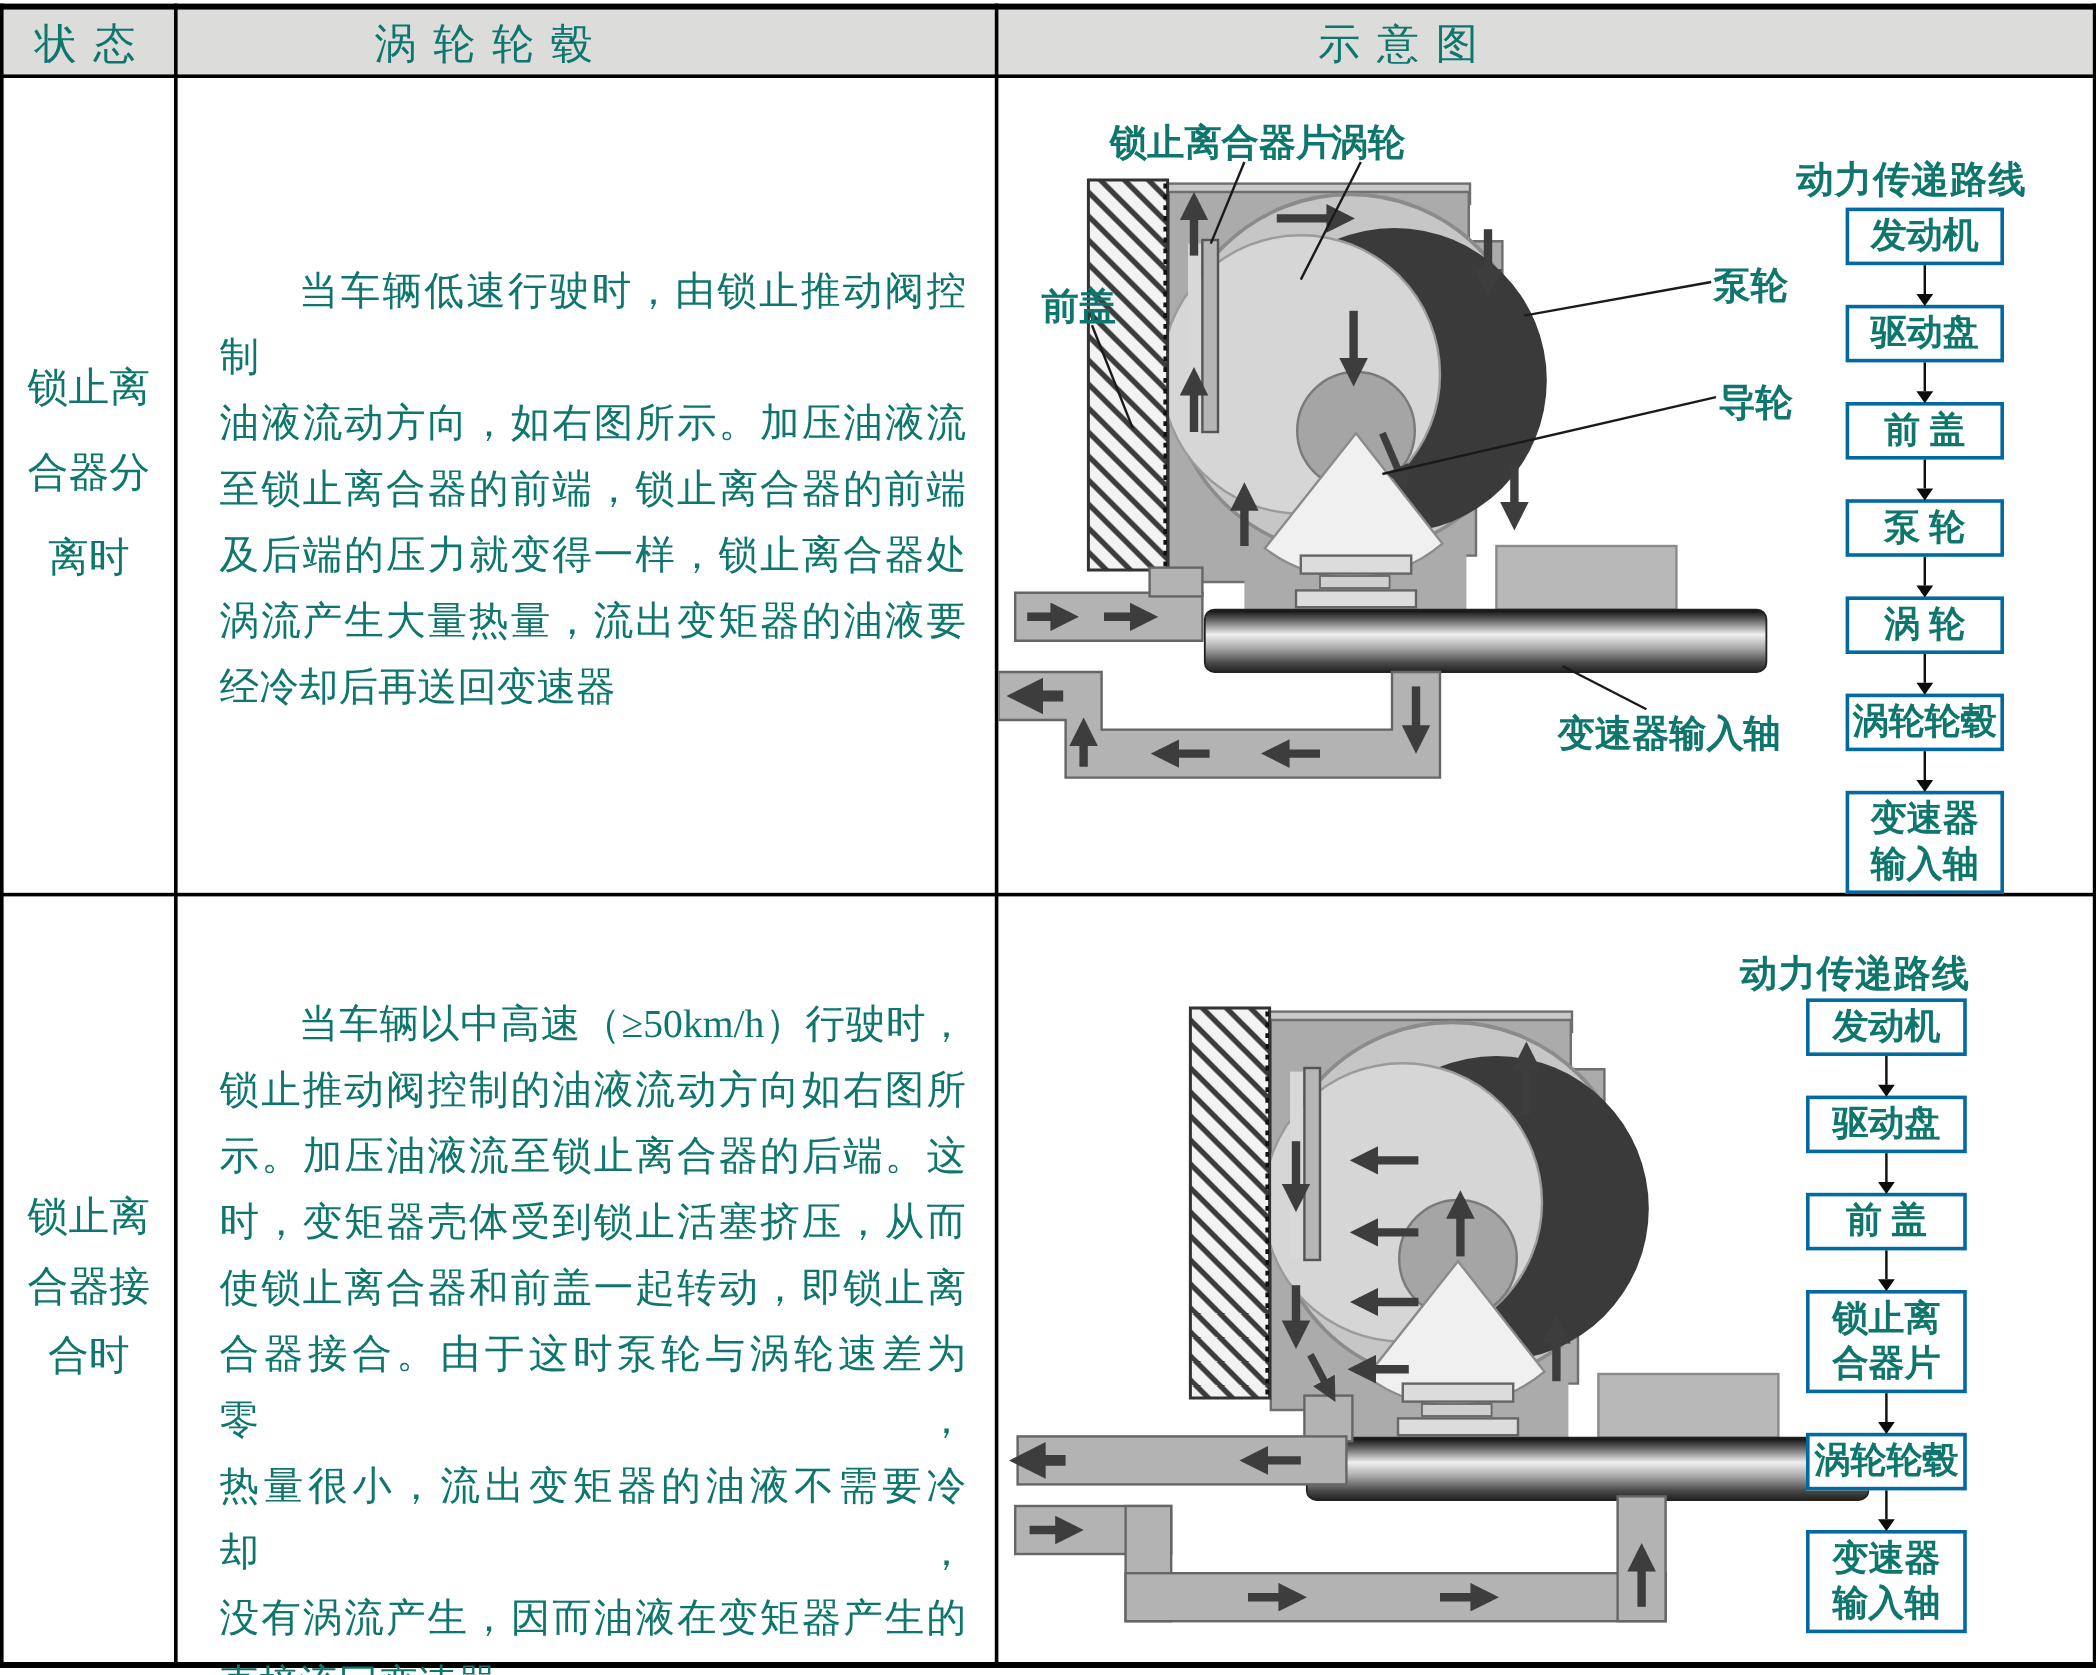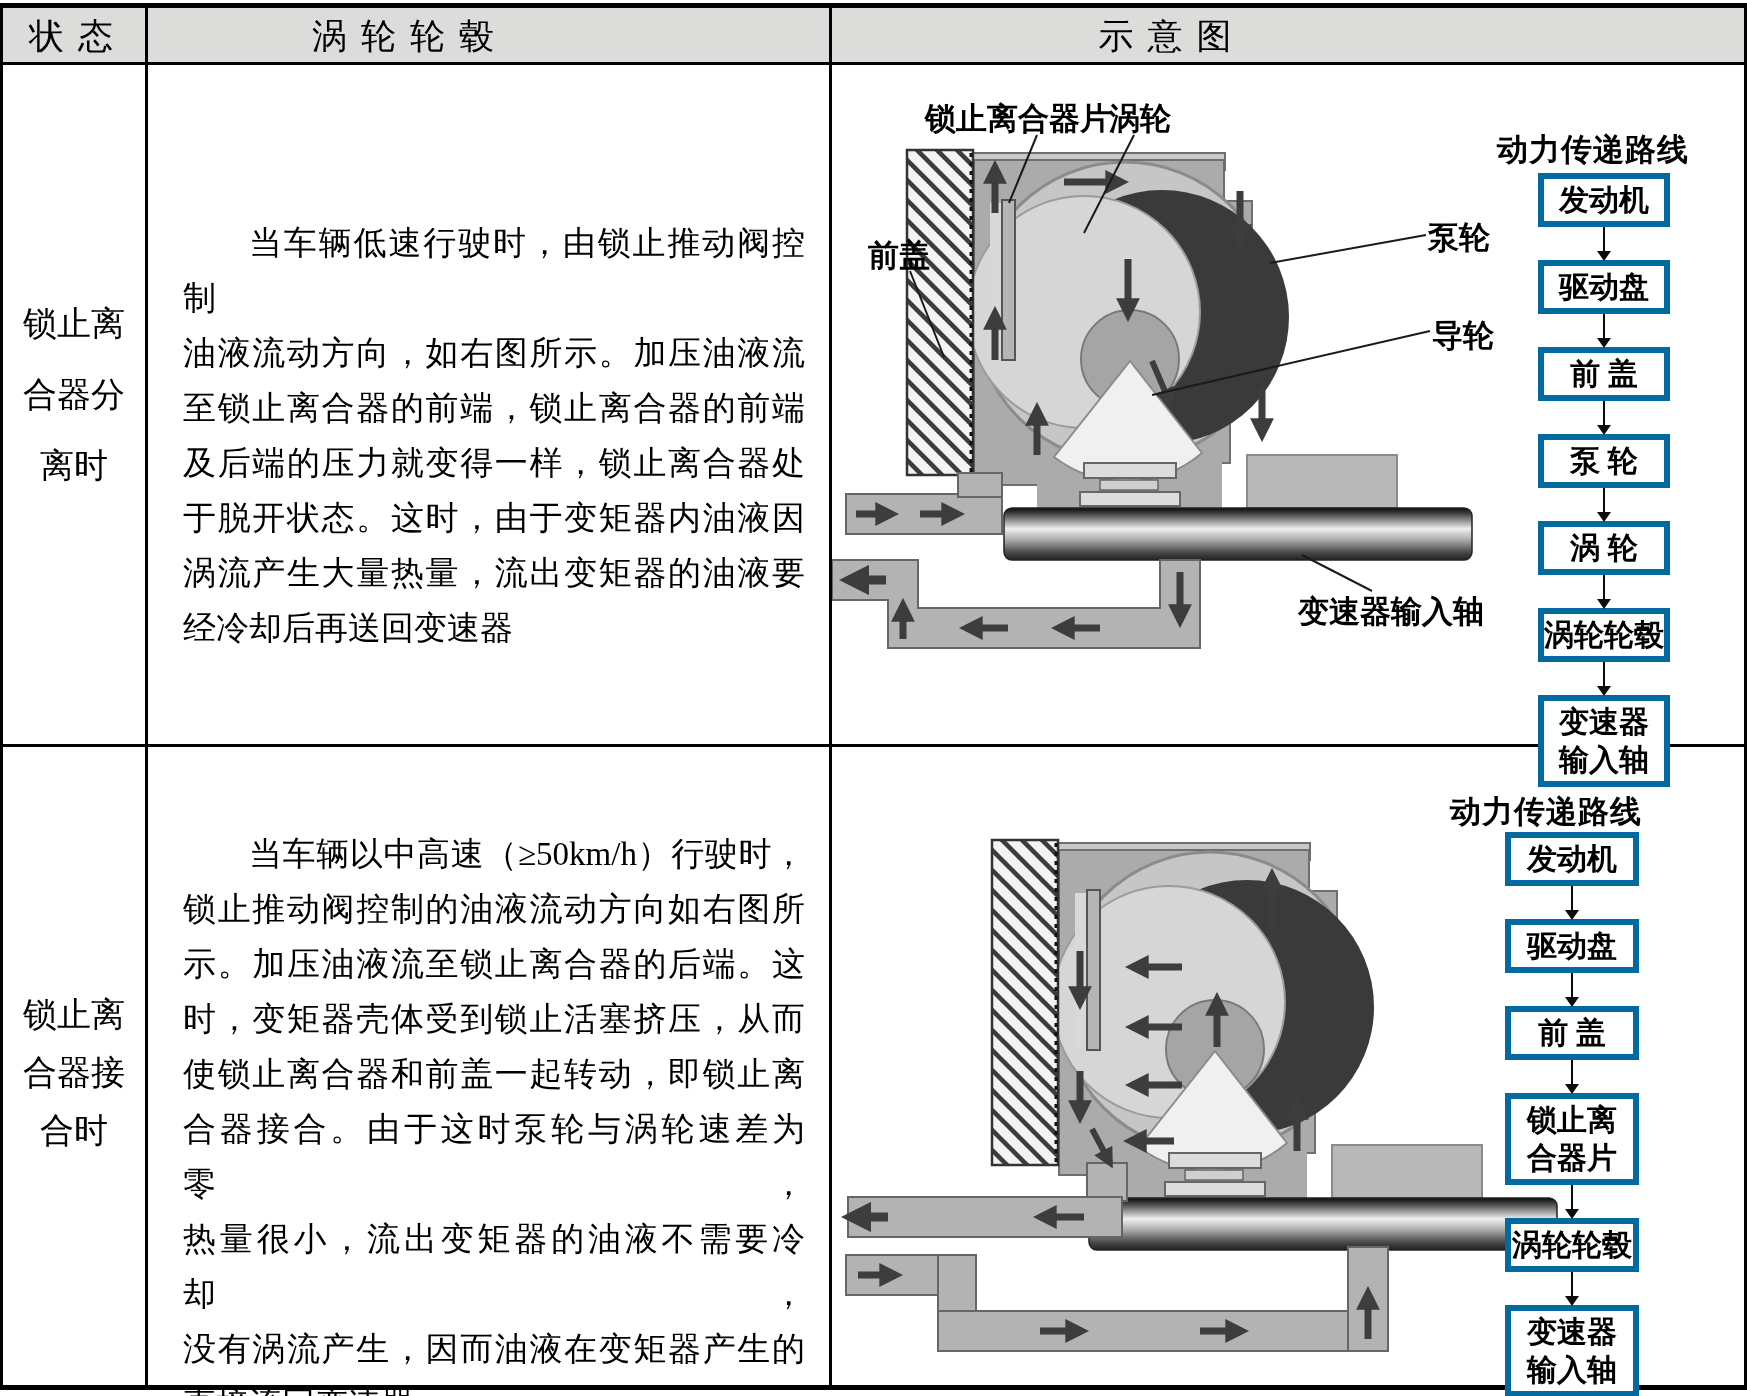--- a/index.html
+++ b/index.html
@@ -1,37 +1,37 @@
 <!DOCTYPE html>
 <html><head>
 <meta charset="utf-8">
 <style>
   html,body{margin:0;padding:0;background:#fff;}
   #page{position:relative;width:1747px;height:1396px;background:#ffffff;
-        font-family:"Liberation Serif","DejaVu Serif",serif;color:#000000;overflow:hidden;}
+        font-family:"Liberation Serif","DejaVu Serif",serif;color:#0f766e;overflow:hidden;}
   .line{position:absolute;background:#000;}
   .hdrbg{position:absolute;left:3px;top:8px;width:1741px;height:54px;background:#dcdcda;}
   .hdr{position:absolute;top:13px;font-size:35px;letter-spacing:14px;white-space:nowrap;transform:translateX(-50%);}
   .state{position:absolute;left:3px;width:142px;text-align:center;font-size:34px;}
   .state1{top:288px;line-height:71px;}
   .state2{top:986px;line-height:58px;}
   .proc{position:absolute;left:183px;width:622px;font-size:33px;line-height:55px;}
   .proc1{top:216px;} .proc2{top:827px;}
   .proc div{text-align:justify;text-align-last:justify;}
   .proc div.last{text-align-last:left;}
   .ind{text-indent:66px;}
   .dwrap{position:absolute;left:832px;width:915px;}
   .dwrap1{top:65px;height:552px;} .dwrap2{top:747px;height:638px;}
   .dwrap svg{position:absolute;left:0;top:0;}
   .dlabel{position:absolute;font-size:31px;font-weight:bold;white-space:nowrap;}
   .fc-title{position:absolute;font-size:31px;font-weight:bold;letter-spacing:1px;white-space:nowrap;}
   .fc{position:absolute;display:flex;flex-direction:column;align-items:center;}
   .fc1{left:706px;top:108px;width:132px;}
   .fc2{left:673px;top:85px;width:134px;}
-  .fc-box{box-sizing:border-box;width:100%;border:6px solid #0369a1;background:#fff;
+  .fc-box{box-sizing:border-box;width:100%;border:3px solid #0369a1;background:#fff;
           text-align:center;font-size:30px;line-height:38px;padding:2px 0;font-weight:bold;}
   .fc-arrow{width:2px;height:24px;background:#0c0c0c;position:relative;margin-bottom:9px;}
   .fc-arrow::after{content:"";position:absolute;left:-6px;top:100%;width:0;height:0;
           border:7px solid transparent;border-top:10px solid #0c0c0c;border-bottom:none;}
 </style>
 </head>
 <body>
 
 <div id="page">
 
@@ -97,21 +97,20 @@
     <div>合器分</div>
     <div>离时</div>
   </div>
 
   
   <div class="proc proc1">
     <div class="ind">当车辆低速行驶时，由锁止推动阀控制</div>
     <div>油液流动方向，如右图所示。加压油液流</div>
     <div>至锁止离合器的前端，锁止离合器的前端</div>
     <div>及后端的压力就变得一样，锁止离合器处</div>
-    <div>于脱开状态。这时，由于变矩器内油液因</div>
     <div>涡流产生大量热量，流出变矩器的油液要</div>
     <div class="last">经冷却后再送回变速器</div>
   </div>
 
   
   <div class="dwrap dwrap1">
     <svg width="915" height="679" viewBox="0 0 915 679">
       <use href="#core"></use>
 
       <g fill="#b3b3b3" stroke="#666" stroke-width="2">

